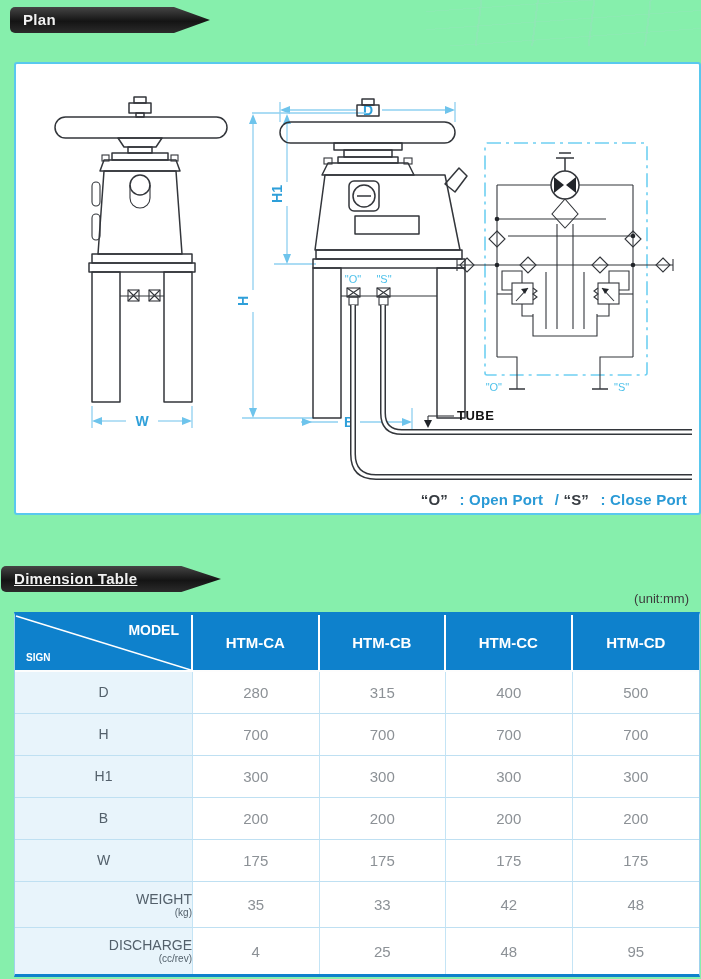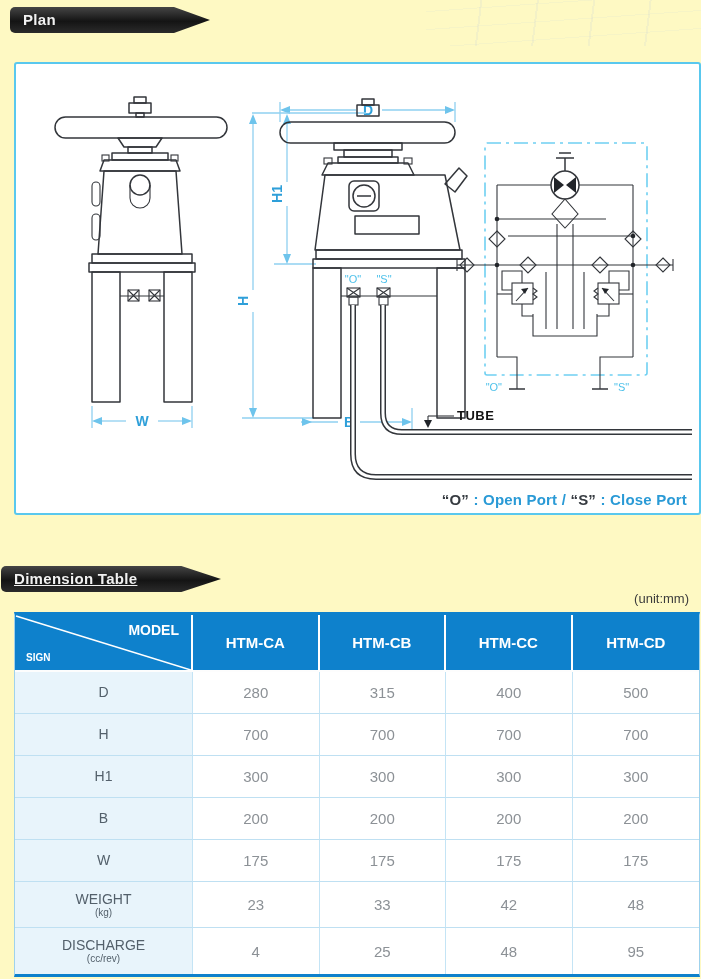--- a/index.html
+++ b/index.html
@@ -1,17 +1,17 @@
 <!DOCTYPE html>
 <html><head>
 <meta charset="utf-8">
 <style>
   * { margin:0; padding:0; box-sizing:border-box; }
   body { background:#fff; font-family:"Liberation Sans", sans-serif; }
-  #page { position:relative; width:701px; height:979px; background:#fef9c3; overflow:hidden;padding-left:26px; }
+  #page { position:relative; width:701px; height:979px; background:#86efac; overflow:hidden;padding-left:26px; }
 
   
   .grid-deco {
     position:absolute; top:0; right:0; width:275px; height:46px;
     background:
       repeating-linear-gradient(97deg, transparent 0 54px, rgba(185,200,218,.30) 54px 56px),
       repeating-linear-gradient(-4deg, transparent 0 17px, rgba(185,200,218,.22) 17px 18px);
     opacity:.55;
   }
 
@@ -32,21 +32,21 @@
     position:absolute; left:14px; top:62px; width:687px; height:453px;
     border:2px solid #59c8ee; border-radius:3px; background:#fff;
   }
   #plan-svg { position:absolute; left:0; top:0; }
 
   .caption {
     position:absolute; right:12px; bottom:5px;
     font-size:15px; font-weight:bold; letter-spacing:.2px; white-space:nowrap;
   }
   .caption .dk { color:#363b41; }
-  .caption .bl { color:#2a9ad6; }
+  .caption .bl { color:#2a9ad6;margin-left:7px; }
 
   
   #unit-label {
     position:absolute; right:12px; top:591px;
     font-size:13px; color:#3c3c3c;margin-left:40px;
   }
 
   
   #dim-table-wrap {
     position:absolute; left:14px; top:612px; width:686px;
@@ -67,21 +67,21 @@
   th.corner svg { position:absolute; inset:0; width:100%; height:100%; }
 
   tbody th, tbody td {
     border-right:1px solid #c4e4f5; border-bottom:1px solid #bfe0f2;
     text-align:center; vertical-align:middle; font-weight:normal;
   }
   tbody tr > *:last-child { border-right:none; }
   tbody tr:last-child > * { border-bottom:none;margin-left:35px; }
   tbody th.sign { background:#e8f4fb; color:#53606b; font-size:14px; height:42px; line-height:1.15; }
   tbody td.val  { background:#fff; color:#8c9196; font-size:15px; }
-  tbody tr.tall th.sign { height:46px; }
+  tbody tr.tall th.sign { height:46px;text-align:right; }
   .sub { font-size:10px; }
 
   
   .ink   { stroke:#33363b; stroke-width:1.5; fill:none; stroke-linejoin:round; }
   .inkthin { stroke:#33363b; stroke-width:1.1; fill:none; }
   .inkfill { fill:#22252a; stroke:none; }
   .dim   { stroke:#8fd0f0; stroke-width:1.3; fill:none; }
   .dimarrow { fill:#6ec4ec; stroke:none; }
   .dim-label { fill:#2e9fd9; font:bold 14px "Liberation Sans",sans-serif; }
   .port-label { fill:#4ec1ea; font:11px "Liberation Sans",sans-serif; }
@@ -339,21 +339,21 @@
           <td class="val">175</td>
           <td class="val">175</td>
           <td class="val">175</td>
           <td class="val">175</td>
         </tr>
         <tr class="tall">
           <th class="sign">
             <div>WEIGHT</div>
             <div class="sub">(kg)</div>
           </th>
-          <td class="val">23</td>
+          <td class="val">35</td>
           <td class="val">33</td>
           <td class="val">42</td>
           <td class="val">48</td>
         </tr>
         <tr class="tall">
           <th class="sign">
             <div>DISCHARGE</div>
             <div class="sub">(cc/rev)</div>
           </th>
           <td class="val">4</td>

